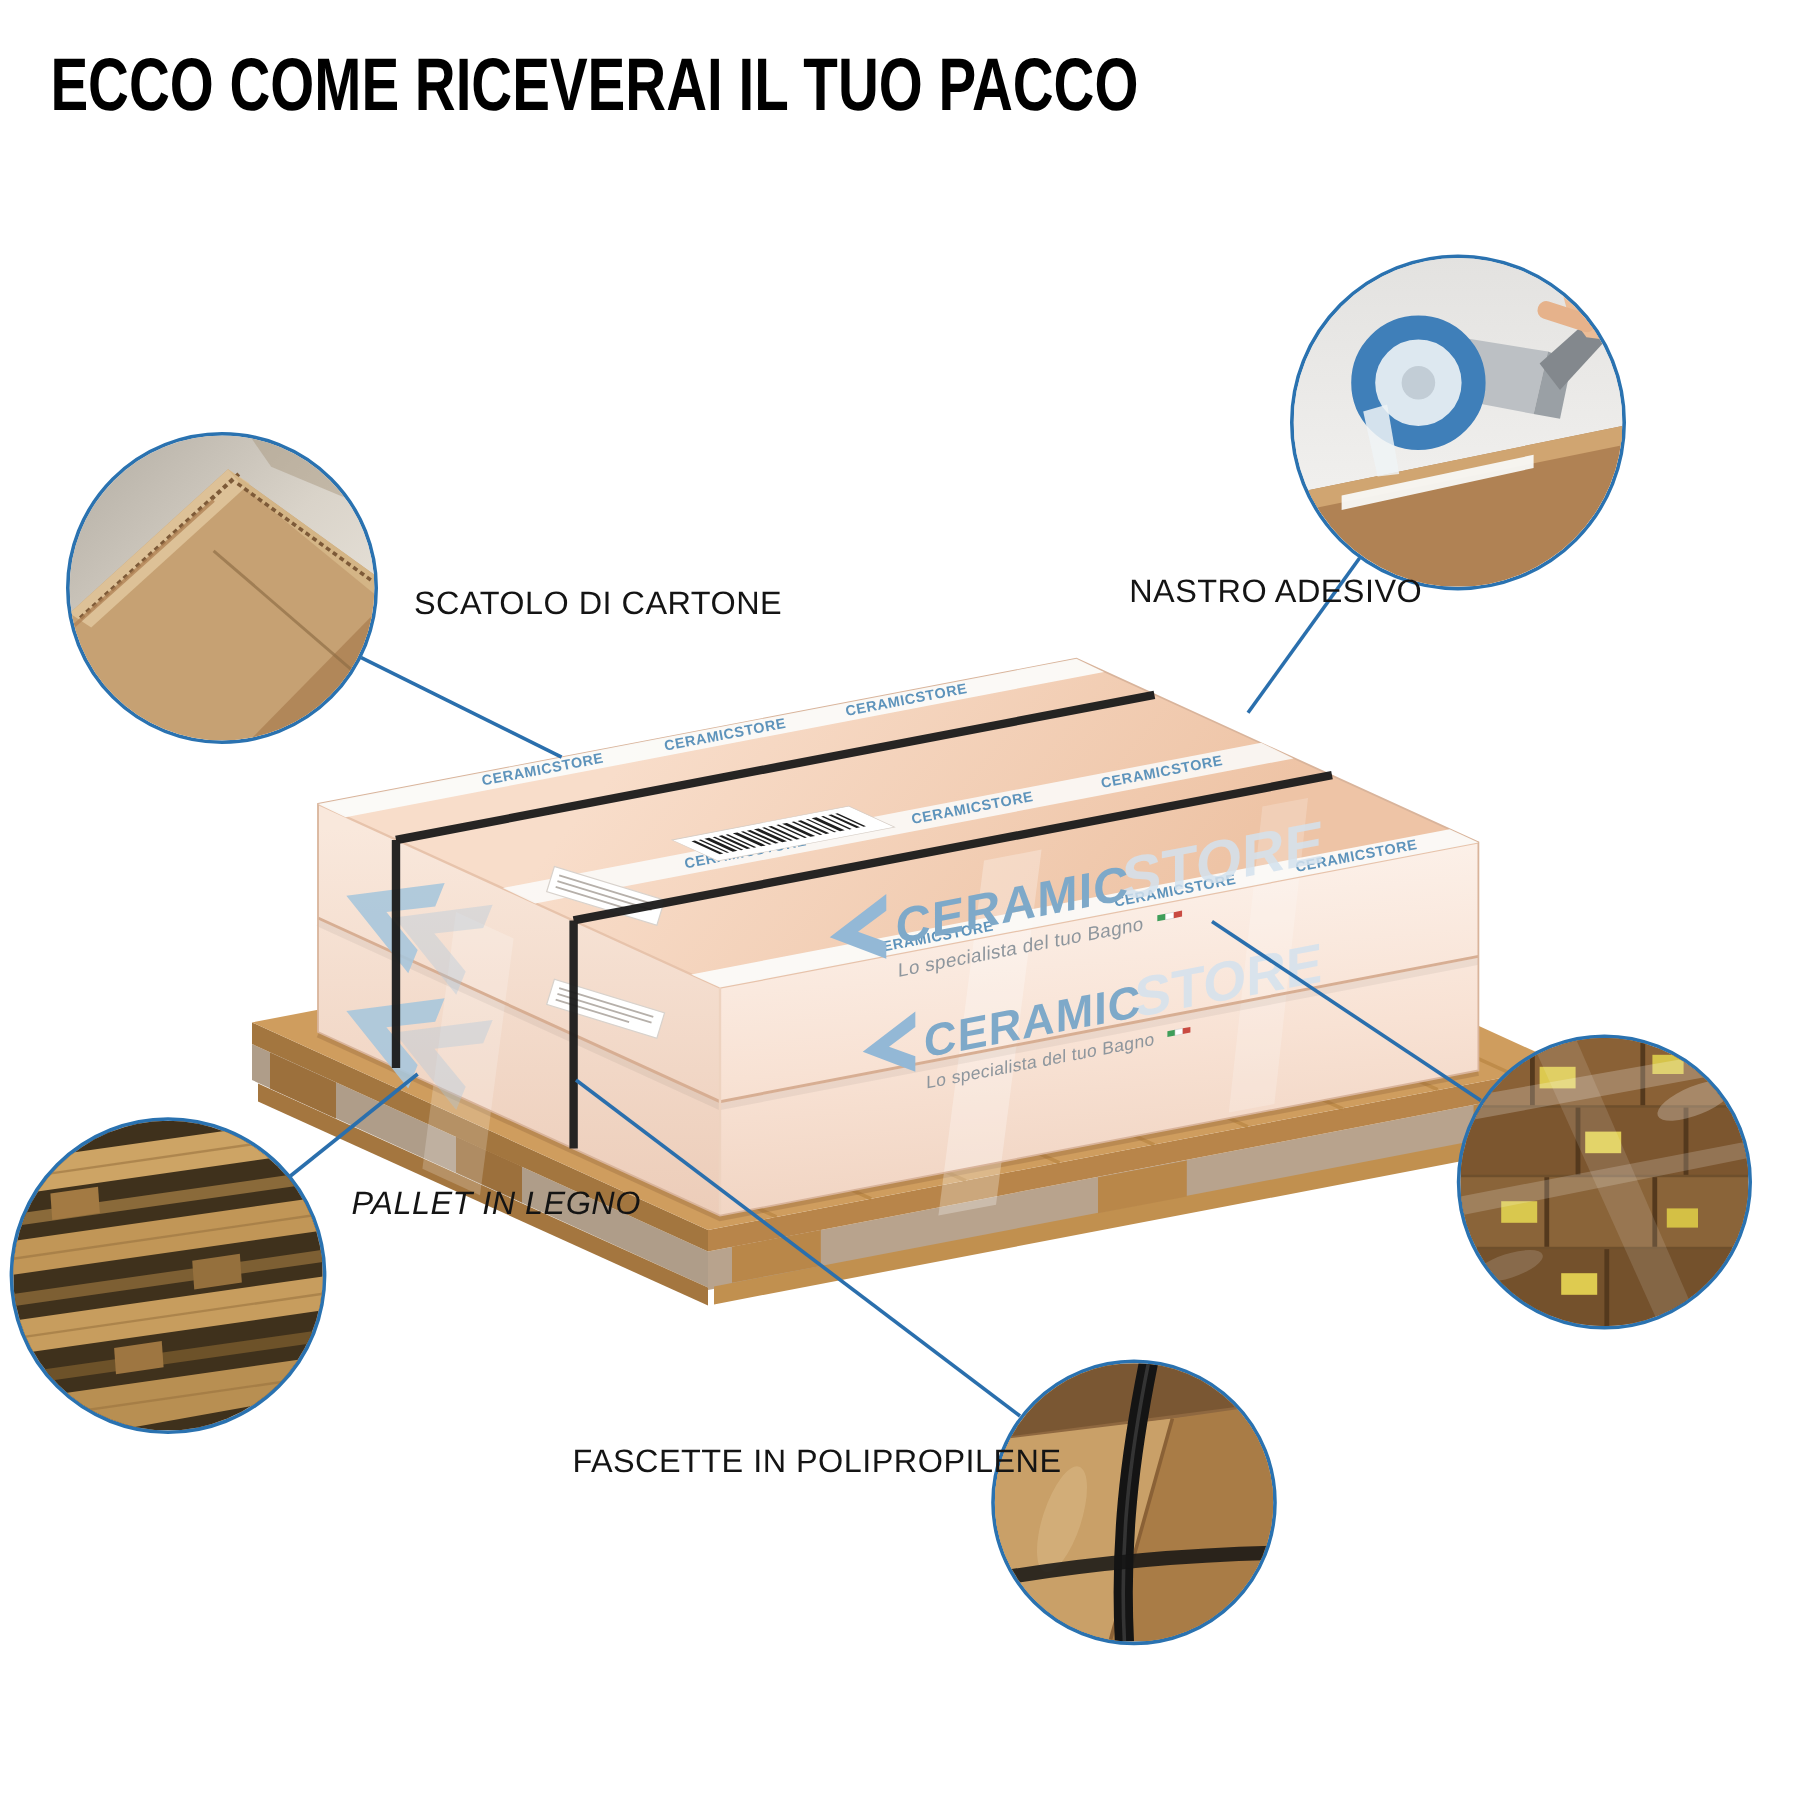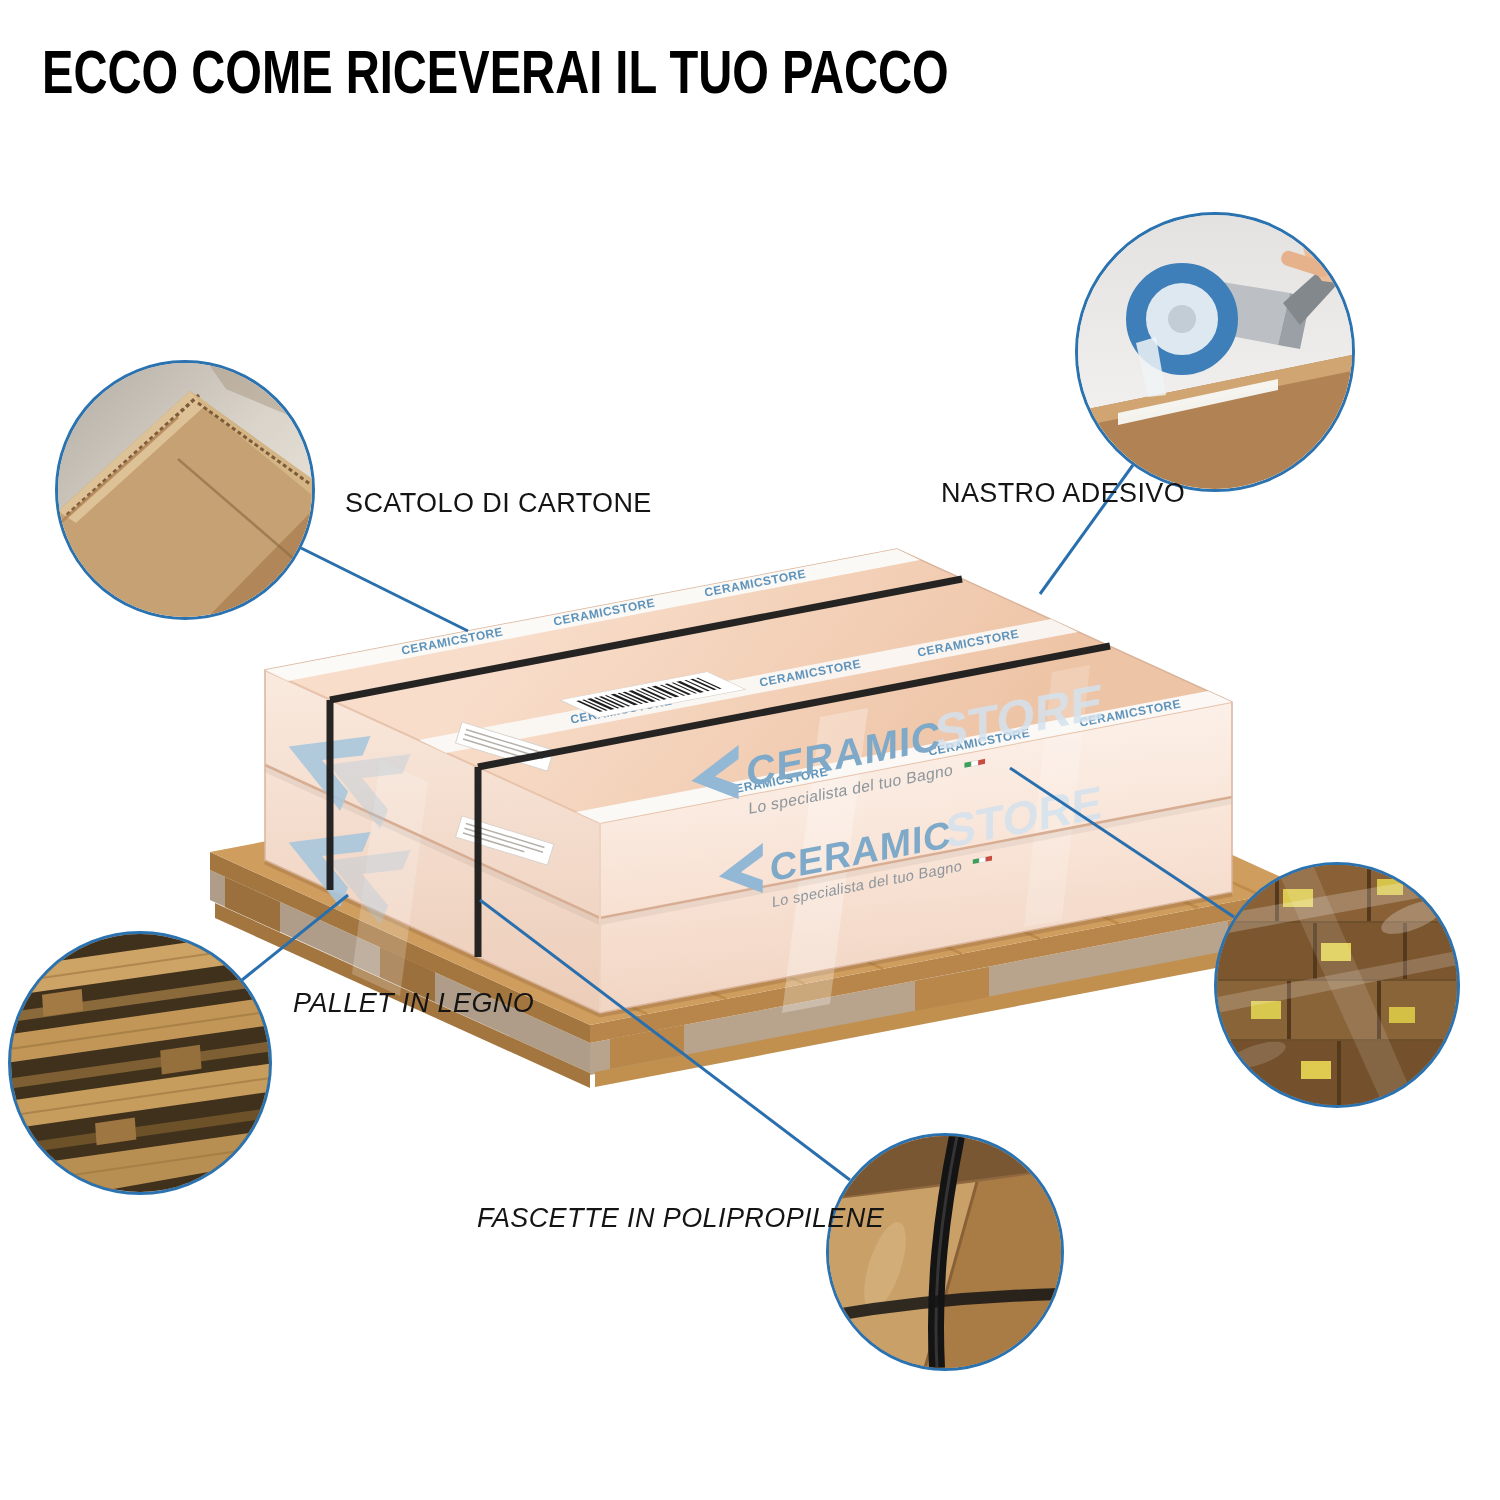--- a/index.html
+++ b/index.html
@@ -31,21 +31,21 @@
   #c-scatolo   { left:55px;   top:360px;  width:260px; height:260px; }
   #c-nastro    { left:1075px; top:212px;  width:280px; height:280px; }
   #c-pellicola { left:1214px; top:862px;  width:246px; height:246px; }
   #c-pallet    { left:8px;    top:931px;  width:264px; height:264px; }
   #c-fascette  { left:826px;  top:1133px; width:238px; height:238px; }
   
   #l-scatolo   { left:345px; top:488px; }
   #l-nastro    { left:912px; top:478px;margin-left:29px; }
   #l-pellicola { left:948px; top:933px; }
   #l-pallet    { left:293px; top:988px;font-style:italic; }
-  #l-fascette  { left:477px; top:1203px;font-style:italic; }
+  #l-fascette  { left:477px; top:1203px; }
   svg text { font-family:"Liberation Sans", sans-serif; }
 </style>
 </head>
 <body>
 
 <div class="canvas">
 
   <h1 class="title">ECCO COME RICEVERAI IL TUO PACCO</h1>
 
   <div class="scene">

